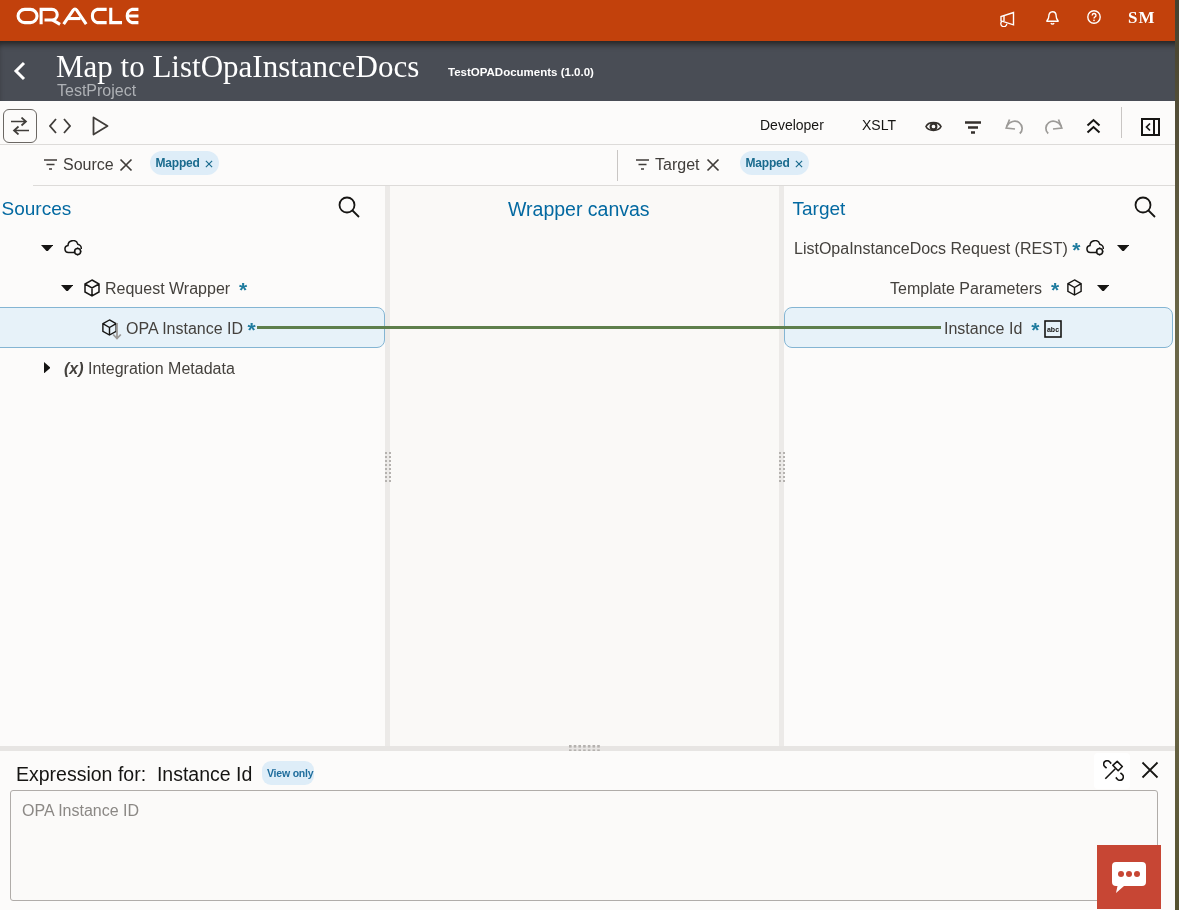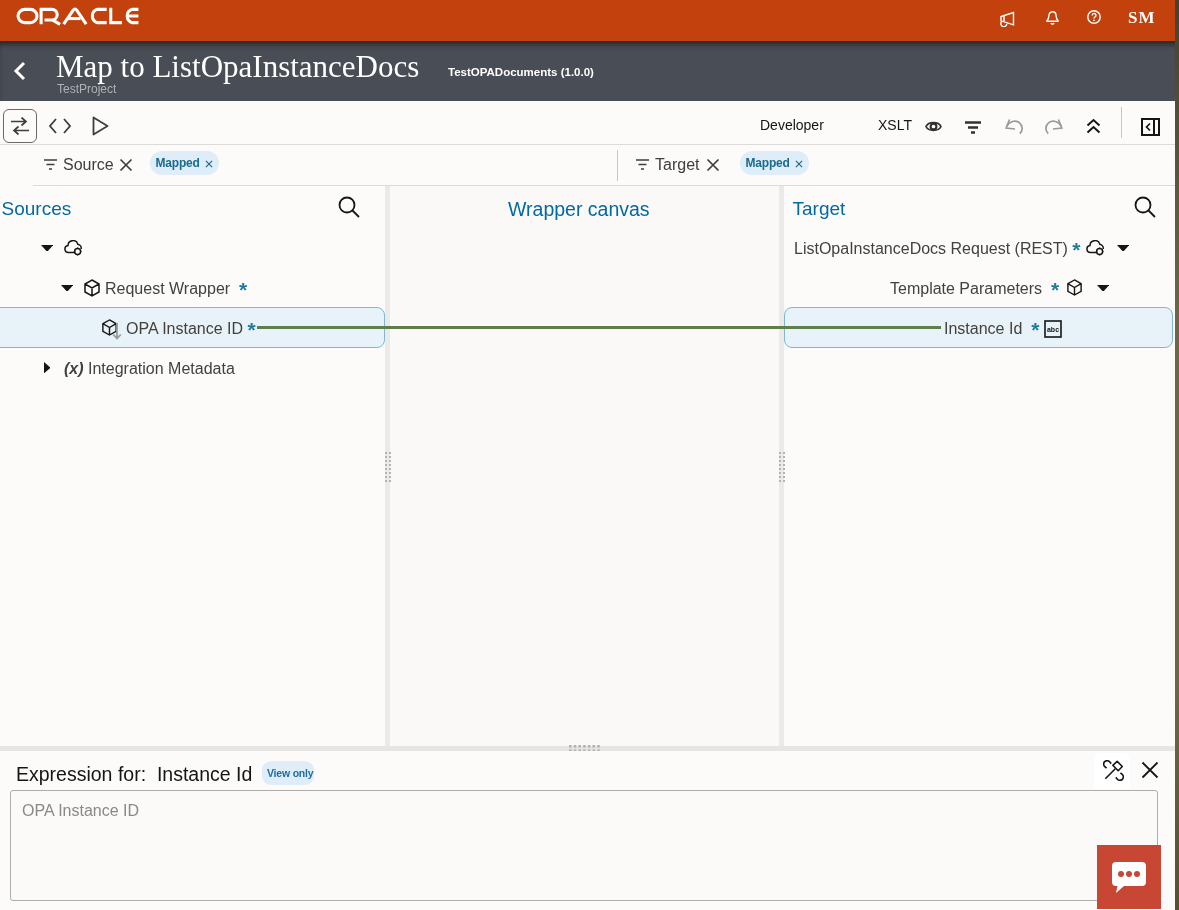--- a/index.html
+++ b/index.html
@@ -4,21 +4,21 @@
 <style>
   * { margin:0; padding:0; box-sizing:border-box; }
   html,body { width:1179px; height:910px; overflow:hidden; }
   body { font-family:"Liberation Sans", sans-serif; background:#FCFBFA; position:relative; }
   .abs { position:absolute; }
   
   #topbar { left:0; top:0; width:1179px; height:41px; background:#c2410c; }
   
   #header { left:0; top:41px; width:1179px; height:60px; background:#494D55; box-shadow:inset 0 6px 6px -3px rgba(15,10,5,0.65);text-align:right; }
   #title { left:56px; top:8px; color:#fff; font-family:"Liberation Serif", serif; font-size:31px; font-weight:400; }
-  #subtitle { left:57px; top:41px; color:#AEB1B5; font-size:12px; }
+  #subtitle { left:57px; top:41px; color:#AEB1B5; font-size:16px; }
   #inttitle { left:448px; top:25px; color:#fff; font-size:11.5px; font-weight:bold; }
   
   #toolbar { left:0; top:101px; width:1179px; height:44px; background:#FCFBFA; border-bottom:1px solid #DDDBD9; }
   
   #filterrow { left:0; top:145px; width:1179px; height:41px; background:#FCFBFA; border-bottom:1px solid #DDDBD9;margin-left:33px; }
   .chip { background:#DEEDF8; border-radius:12px; color:#1A6B8E; font-size:12px; font-weight:bold; letter-spacing:-0.2px; }
   
   #main { left:0; top:186px; width:1179px; height:560px; background:#FCFBFA; }
   #canvas { left:390px; top:0; width:389px; height:560px; background:#FAF9F7; }
   .vdiv { top:0; width:5px; height:560px; background:#ECEAE8; }
@@ -88,21 +88,21 @@
   </svg>
 
   <svg class="abs" style="left:49px; top:17px" width="22" height="16" viewBox="0 0 22 16" fill="none" stroke="#403D3A" stroke-width="1.8">
     <path d="M7 1 L1 8 L7 15 M15 1 L21 8 L15 15"></path>
   </svg>
 
   <svg class="abs" style="left:92px; top:15px" width="17" height="20" viewBox="0 0 17 20" fill="none" stroke="#403D3A" stroke-width="1.8">
     <path d="M1.5 1.5 L15.5 10 L1.5 18.5 Z" stroke-linejoin="round"></path>
   </svg>
   <div class="abs" style="left:760px; top:16px; font-size:14px; color:#161513;">Developer</div>
-  <div class="abs" style="left:862px; top:16px; font-size:14px; color:#161513;margin-left:16px;">XSLT</div>
+  <div class="abs" style="left:862px; top:16px; font-size:14px; color:#161513;">XSLT</div>
 
   <svg class="abs" style="left:924.5px; top:18px" width="17" height="15" viewBox="0 0 17 15" fill="none" stroke="#34302C" stroke-width="1.7">
     <path d="M1 7.5 C3.4 2.3 13.6 2.3 16 7.5 C13.6 12.7 3.4 12.7 1 7.5 Z"></path>
     <circle cx="8.5" cy="7.5" r="2.9" stroke-width="2.1"></circle>
   </svg>
 
   <svg class="abs" style="left:964.5px; top:19.5px" width="16" height="13" viewBox="0 0 16 13" fill="none" stroke="#34302C" stroke-width="2.3">
     <path d="M0 1.5 h16 M3 6.5 h10 M6 11.5 h4"></path>
   </svg>
 

